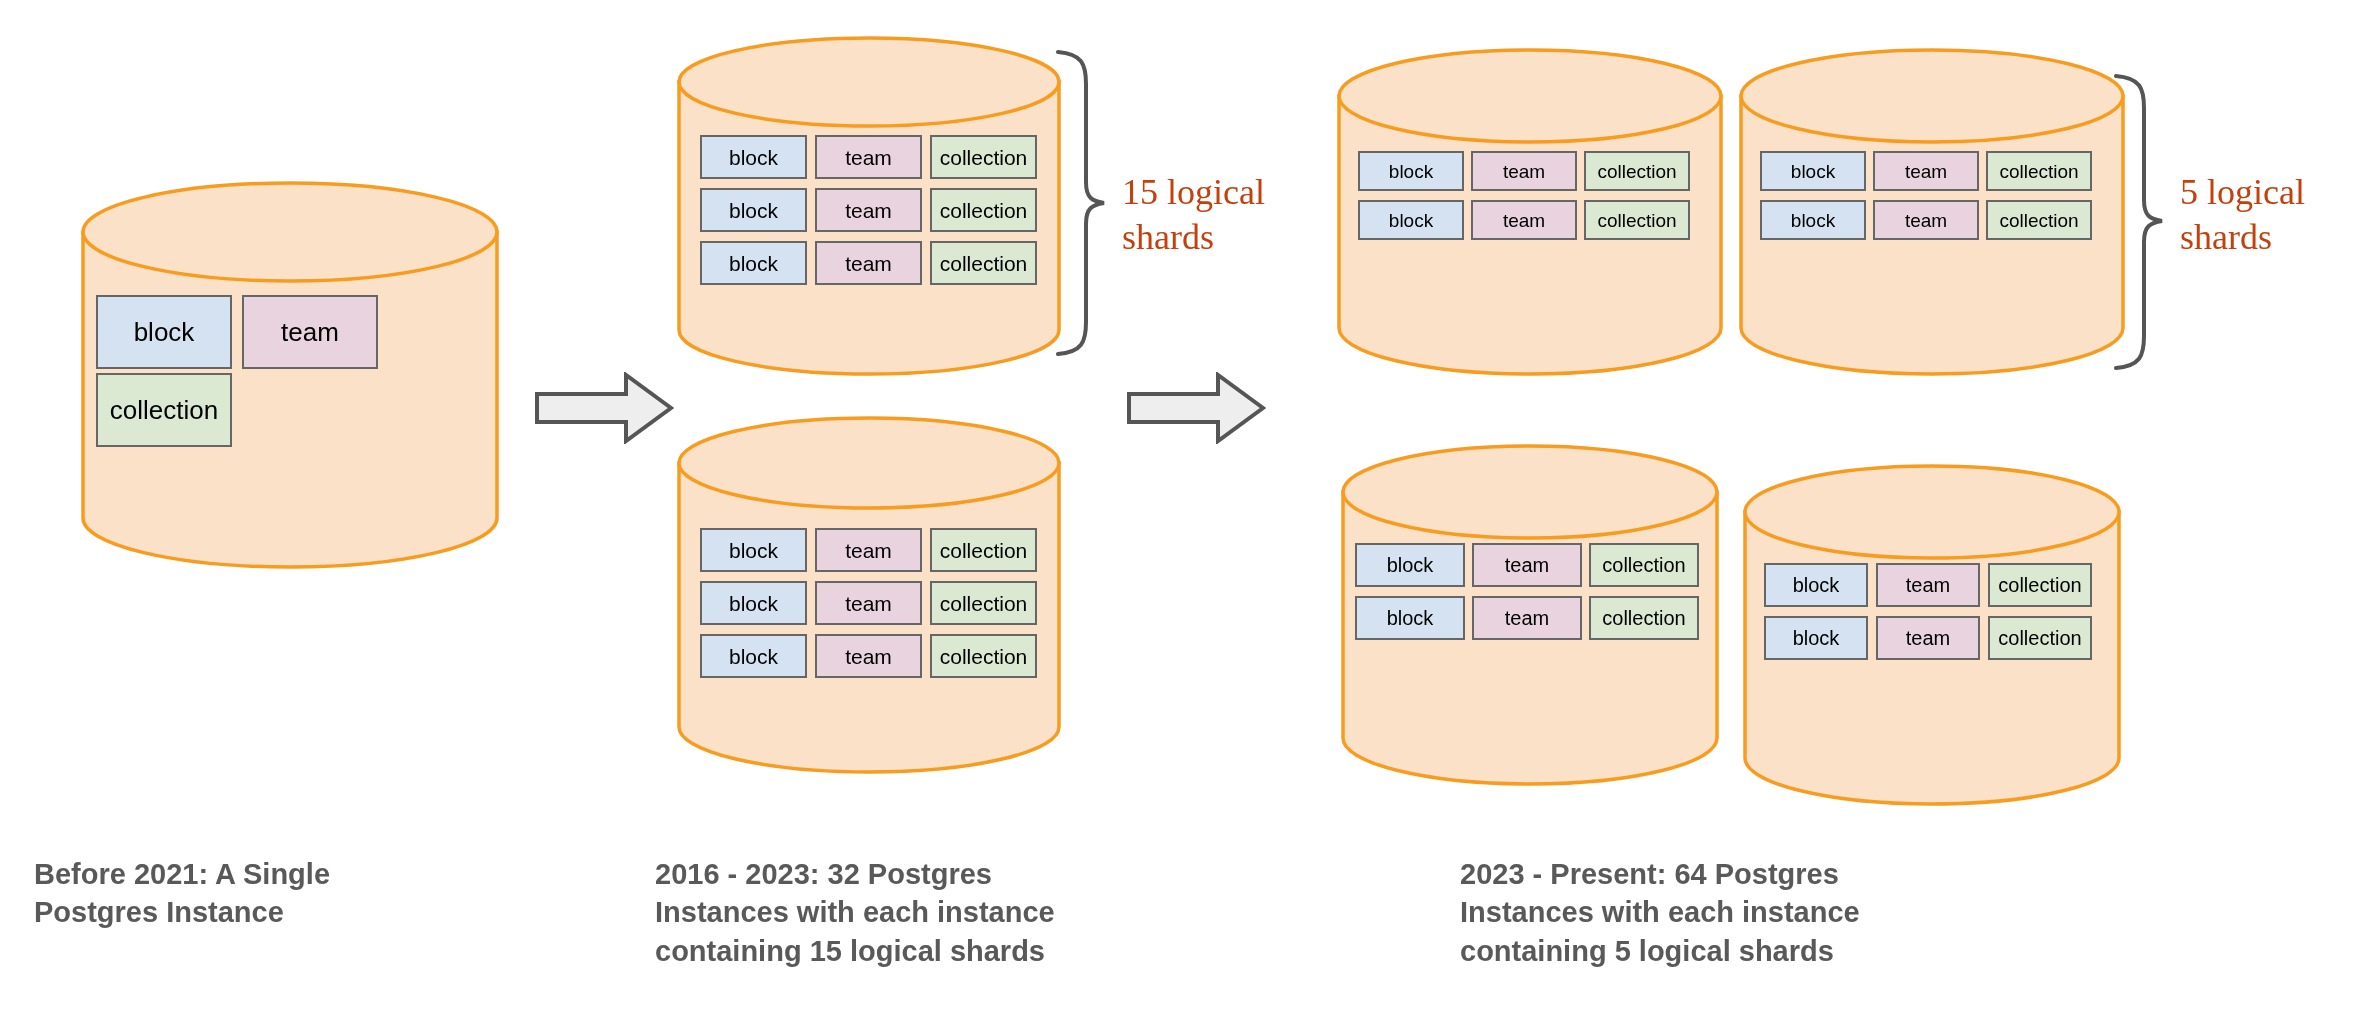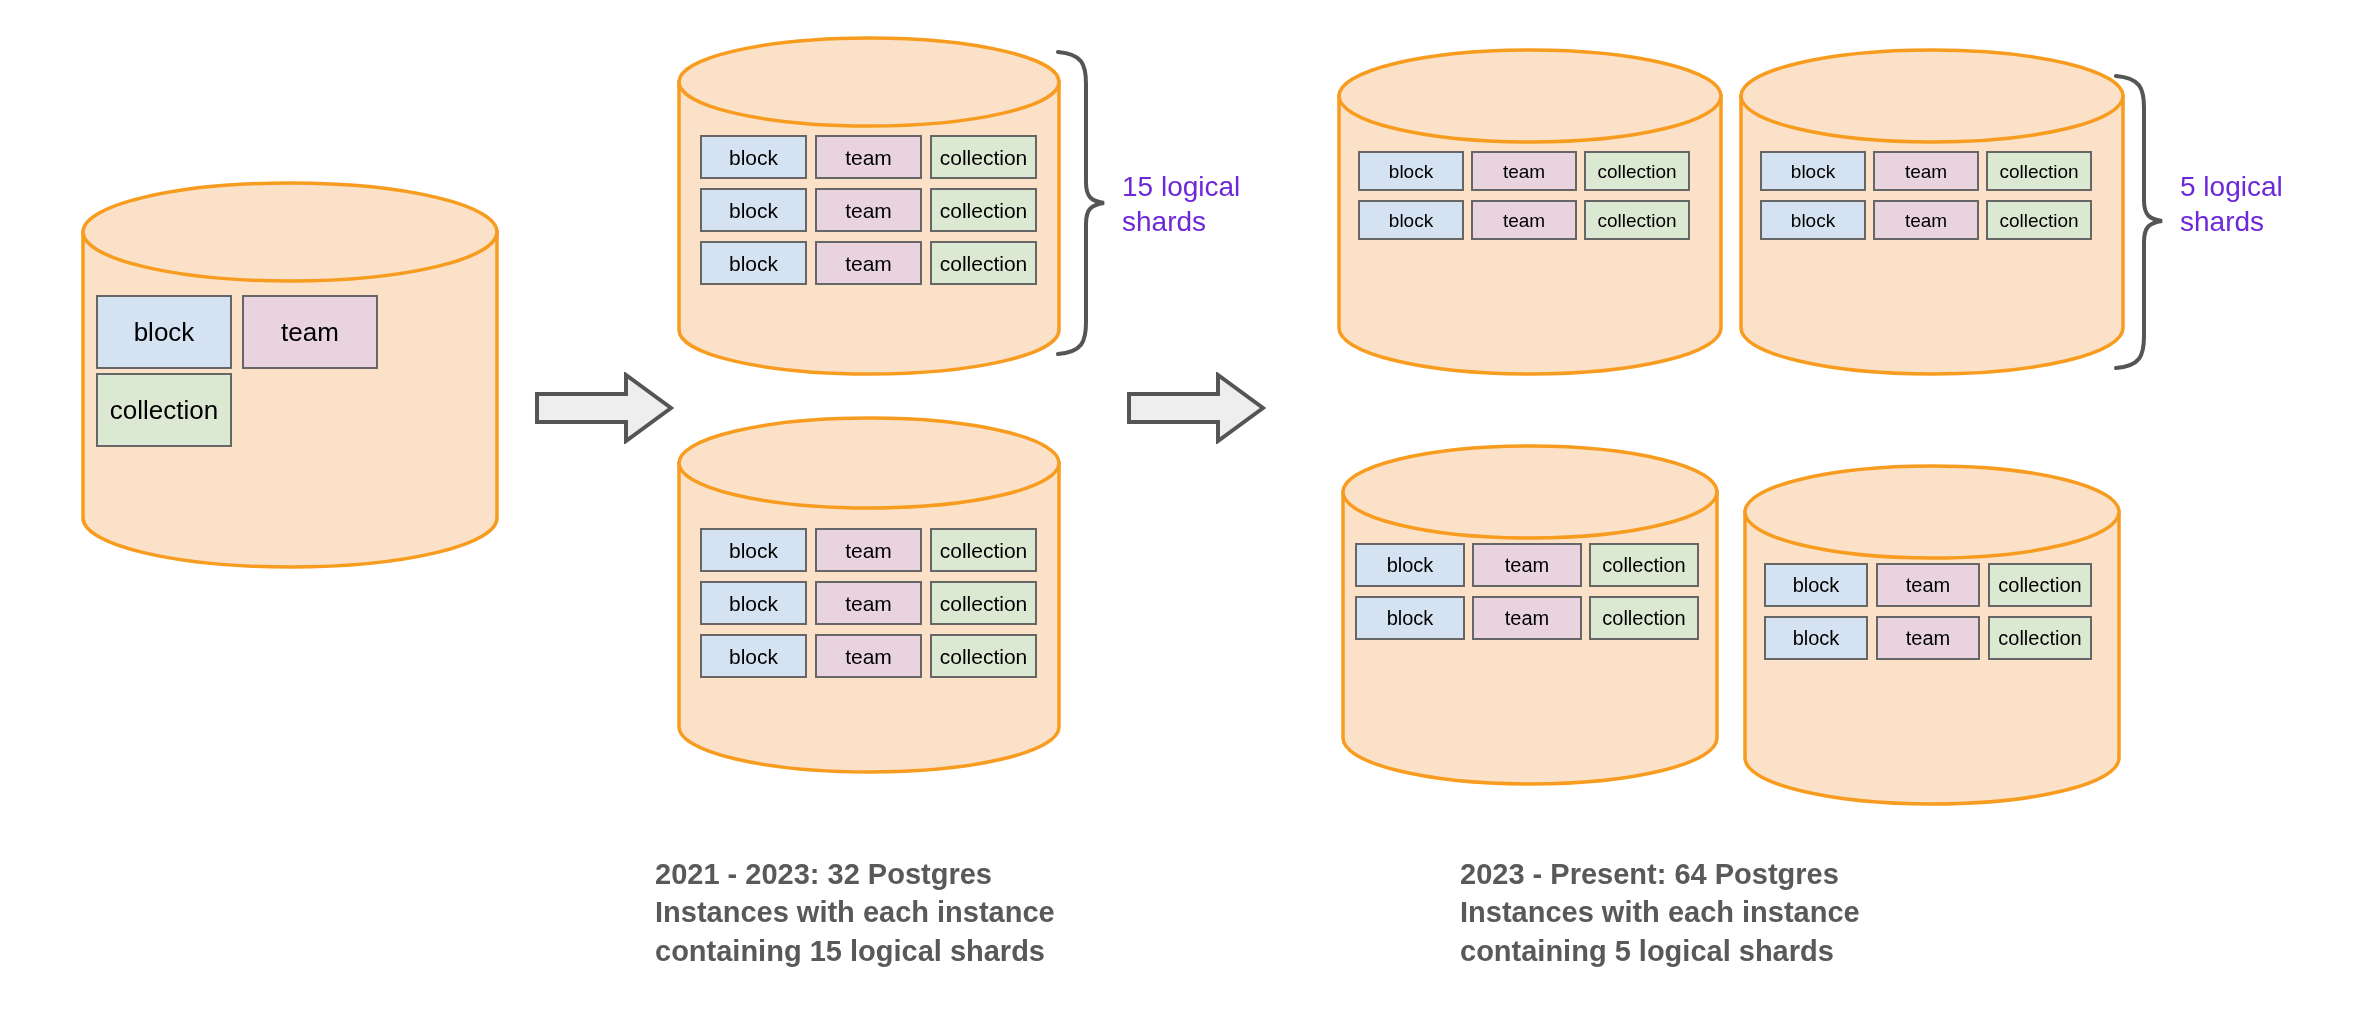--- a/index.html
+++ b/index.html
@@ -62,25 +62,25 @@
 
   
   .arrow-shape {
     position: absolute;
   }
 
   
   .brace { position: absolute; }
   .brace-label {
     position: absolute;
-    color: #6d28d9;
-    font-size: 28px;
+    color: #c2410c;
+    font-size: 36px;
     line-height: 1.24;
     white-space: pre-line;
-    font-family: Liberation Sans, sans-serif;
+    font-family: Liberation Serif, serif;
   }
 
   
   .caption {
     position: absolute;
     color: #595959;
     font-weight: bold;
     font-size: 29px;
     line-height: 1.32;
     white-space: pre-line;
@@ -101,20 +101,22 @@
       <div class="shard-row" style="margin-bottom:4px;">
         <div class="shard-box shard-block" style="width:136px;height:74px;font-size:26px;">block</div>
         <div class="shard-box shard-team" style="width:136px;height:74px;font-size:26px;margin-left:10px;">team</div>
       </div>
       <div class="shard-row">
         <div class="shard-box shard-collection" style="width:136px;height:74px;font-size:26px;">collection</div>
       </div>
     </div>
   </div>
 
+  <div class="caption" style="left:34px; top:855px; width:520px;">Before 2021: A Single
+Postgres Instance</div>
 
   <svg class="arrow-shape" style="left:534px; top:372px;" width="140" height="72" viewBox="0 0 140 72">
     <path d="M3,22 L92,22 L92,3 L137,36 L92,69 L92,50 L3,50 Z" fill="#eeeeee" stroke="#555555" stroke-width="4" stroke-linejoin="miter"></path>
   </svg>
 
   <div class="cylinder" style="left:676px; top:36px; width:386px; height:340px;">
     <svg class="cyl-svg" width="386" height="340" viewBox="0 0 386 340">
       <path d="M3,46 L3,294 A190,44 0 0 0 383,294 L383,46 Z" fill="#fce1c9" stroke="#f79c1e" stroke-width="3.5"></path>
       <ellipse cx="193" cy="46" rx="190" ry="44" fill="#fce1c9" stroke="#f79c1e" stroke-width="3.5"></ellipse>
     </svg>
@@ -160,21 +162,21 @@
       </div>
     </div>
   </div>
 
   <svg class="brace" style="left:1052px; top:48px;" width="72" height="310" viewBox="0 0 72 310">
     <path d="M6,4 C30,6 34,16 34,36 L34,134 C34,150 40,153 52,155 C40,157 34,160 34,176 L34,274 C34,294 30,304 6,306" fill="none" stroke="#555555" stroke-width="4" stroke-linecap="round"></path>
   </svg>
   <div class="brace-label" style="left:1122px; top:170px; width:230px;">15 logical
 shards</div>
 
-  <div class="caption" style="left:655px; top:855px; width:580px;">2021 - 2023: 32 Postgres
+  <div class="caption" style="left:655px; top:855px; width:580px;">2016 - 2023: 32 Postgres
 Instances with each instance
 containing 15 logical shards</div>
 
   <svg class="arrow-shape" style="left:1126px; top:372px;" width="140" height="72" viewBox="0 0 140 72">
     <path d="M3,22 L92,22 L92,3 L137,36 L92,69 L92,50 L3,50 Z" fill="#eeeeee" stroke="#555555" stroke-width="4" stroke-linejoin="miter"></path>
   </svg>
 
   <div class="cylinder" style="left:1336px; top:40px; width:388px; height:340px;">
     <svg class="cyl-svg" width="388" height="340" viewBox="0 0 388 340">
       <path d="M3,56 L3,288 A191,46 0 0 0 385,288 L385,56 Z" fill="#fce1c9" stroke="#f79c1e" stroke-width="3.5"></path>

